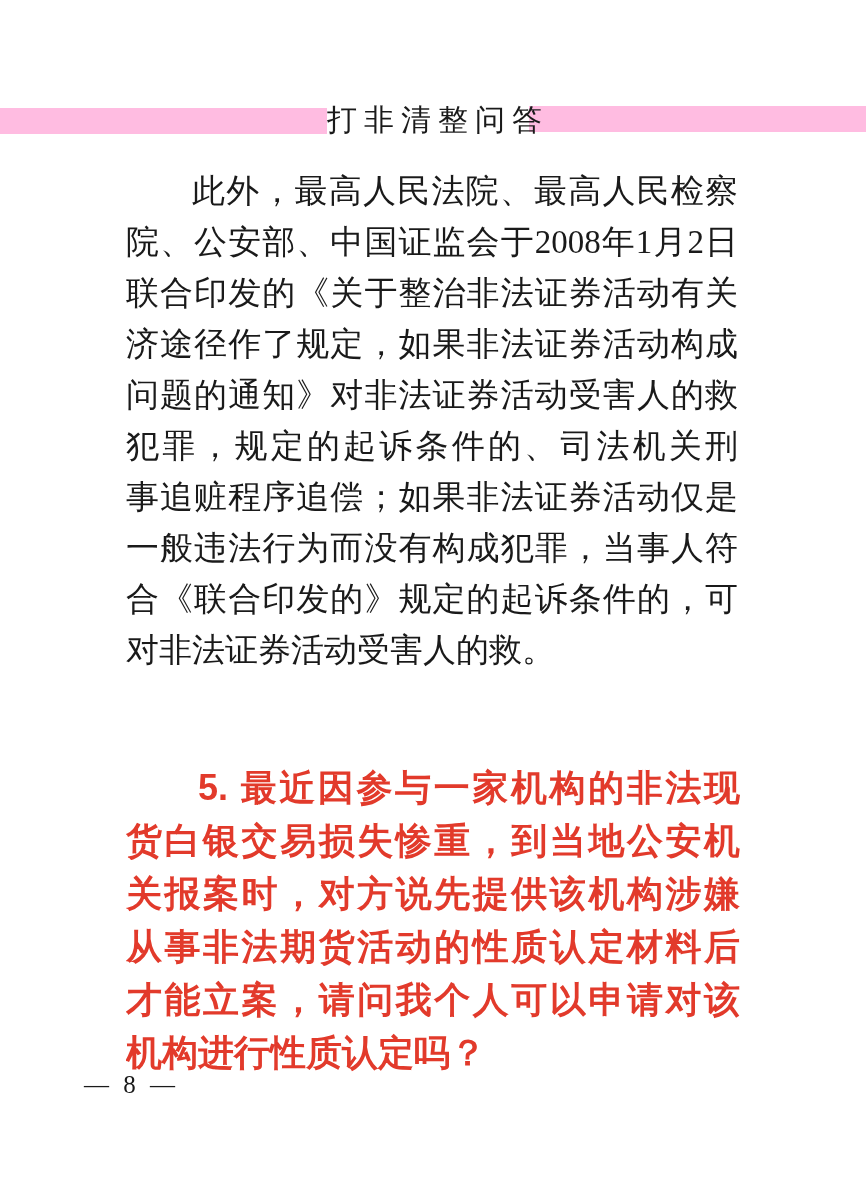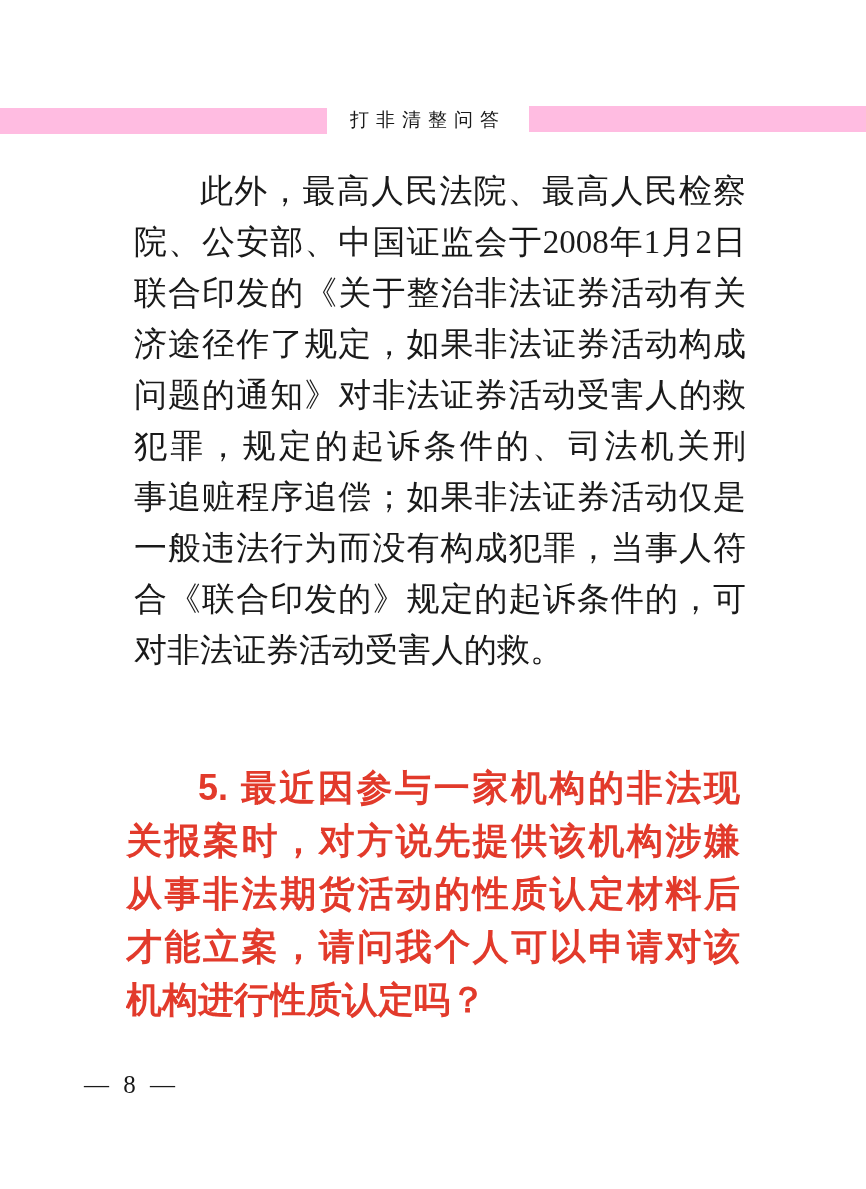--- a/index.html
+++ b/index.html
@@ -11,29 +11,28 @@
     font-family:"Liberation Serif","DejaVu Serif",serif;
   }
   
   .rule{position:absolute;background:var(--pink,#ffbce1);}
   .rule-left{left:0;top:108px;width:337px;height:26px;}
   .rule-right{left:518px;top:106px;width:348px;height:26px;}
   .header-title{
     position:absolute;left:327px;top:101px;width:202px;height:38px;
     background:var(--paper,#ffffff);
     color:var(--ink,#1a1a1a);
-    font-size:19px;line-height:38px;letter-spacing:7px;
+    font-size:30px;line-height:38px;letter-spacing:7px;
     text-align:center;white-space:nowrap;
   }
   
   .answer{
     position:absolute;left:126px;top:166px;width:612px;
     font-size:33px;line-height:51px;
     color:var(--ink,#1a1a1a);
-    margin-left:8px;
   }
   .t-line{
     height:51px;overflow:hidden;
     text-align:justify;text-align-last:justify;
     -moz-text-justify:inter-character;text-justify:inter-character;
   }
   .t-line.first{text-indent:2em;}
   .t-line.para-end{text-align-last:left;}
   
   .question{
@@ -78,20 +77,21 @@
       <div class="t-line">问题的通知》对非法证券活动受害人的救</div>
       <div class="t-line">犯罪，规定的起诉条件的、司法机关刑</div>
       <div class="t-line">事追赃程序追偿；如果非法证券活动仅是</div>
       <div class="t-line">一般违法行为而没有构成犯罪，当事人符</div>
       <div class="t-line">合《联合印发的》规定的起诉条件的，可</div>
       <div class="t-line para-end">对非法证券活动受害人的救。</div>
     </section>
 
     <section class="question">
       <div class="q-line first">5. 最近因参与一家机构的非法现</div>
+      <div class="q-line">货白银交易损失惨重，到当地公安机</div>
       <div class="q-line">关报案时，对方说先提供该机构涉嫌</div>
       <div class="q-line">从事非法期货活动的性质认定材料后</div>
       <div class="q-line">才能立案，请问我个人可以申请对该</div>
       <div class="q-line para-end">机构进行性质认定吗？</div>
     </section>
 
   </main>
 
   <footer class="page-footer">
     <span>— 8 —</span>

